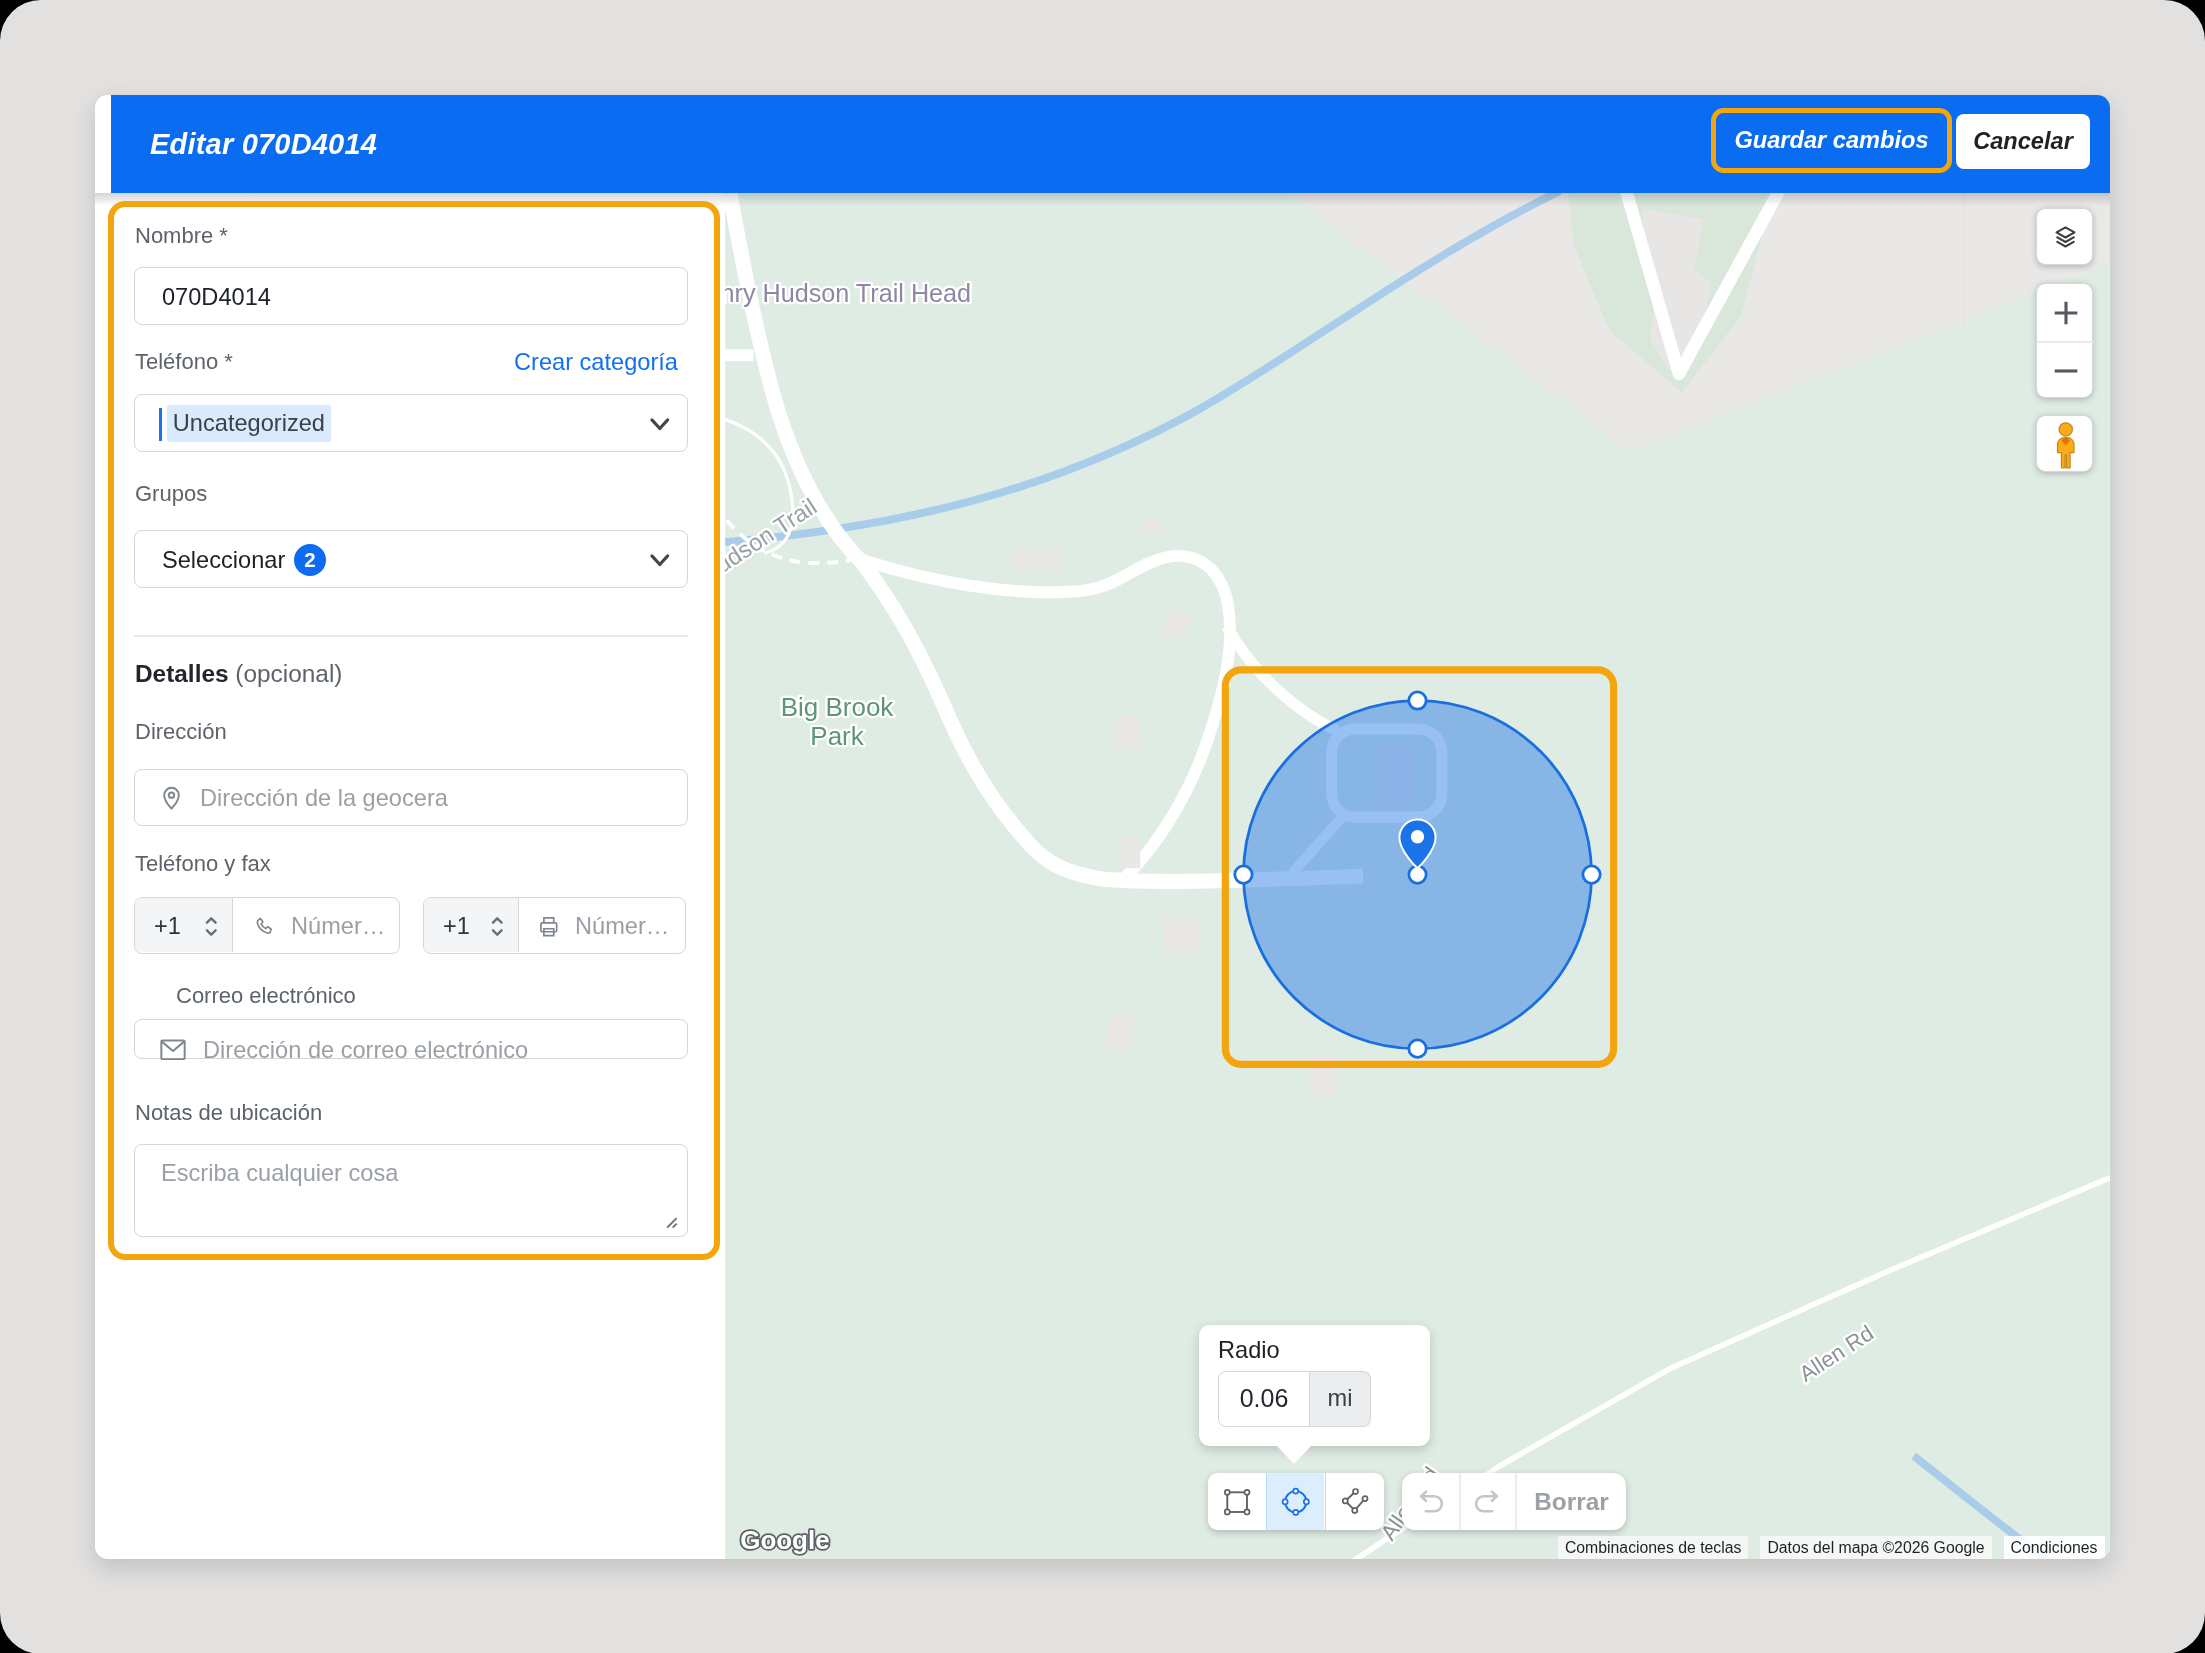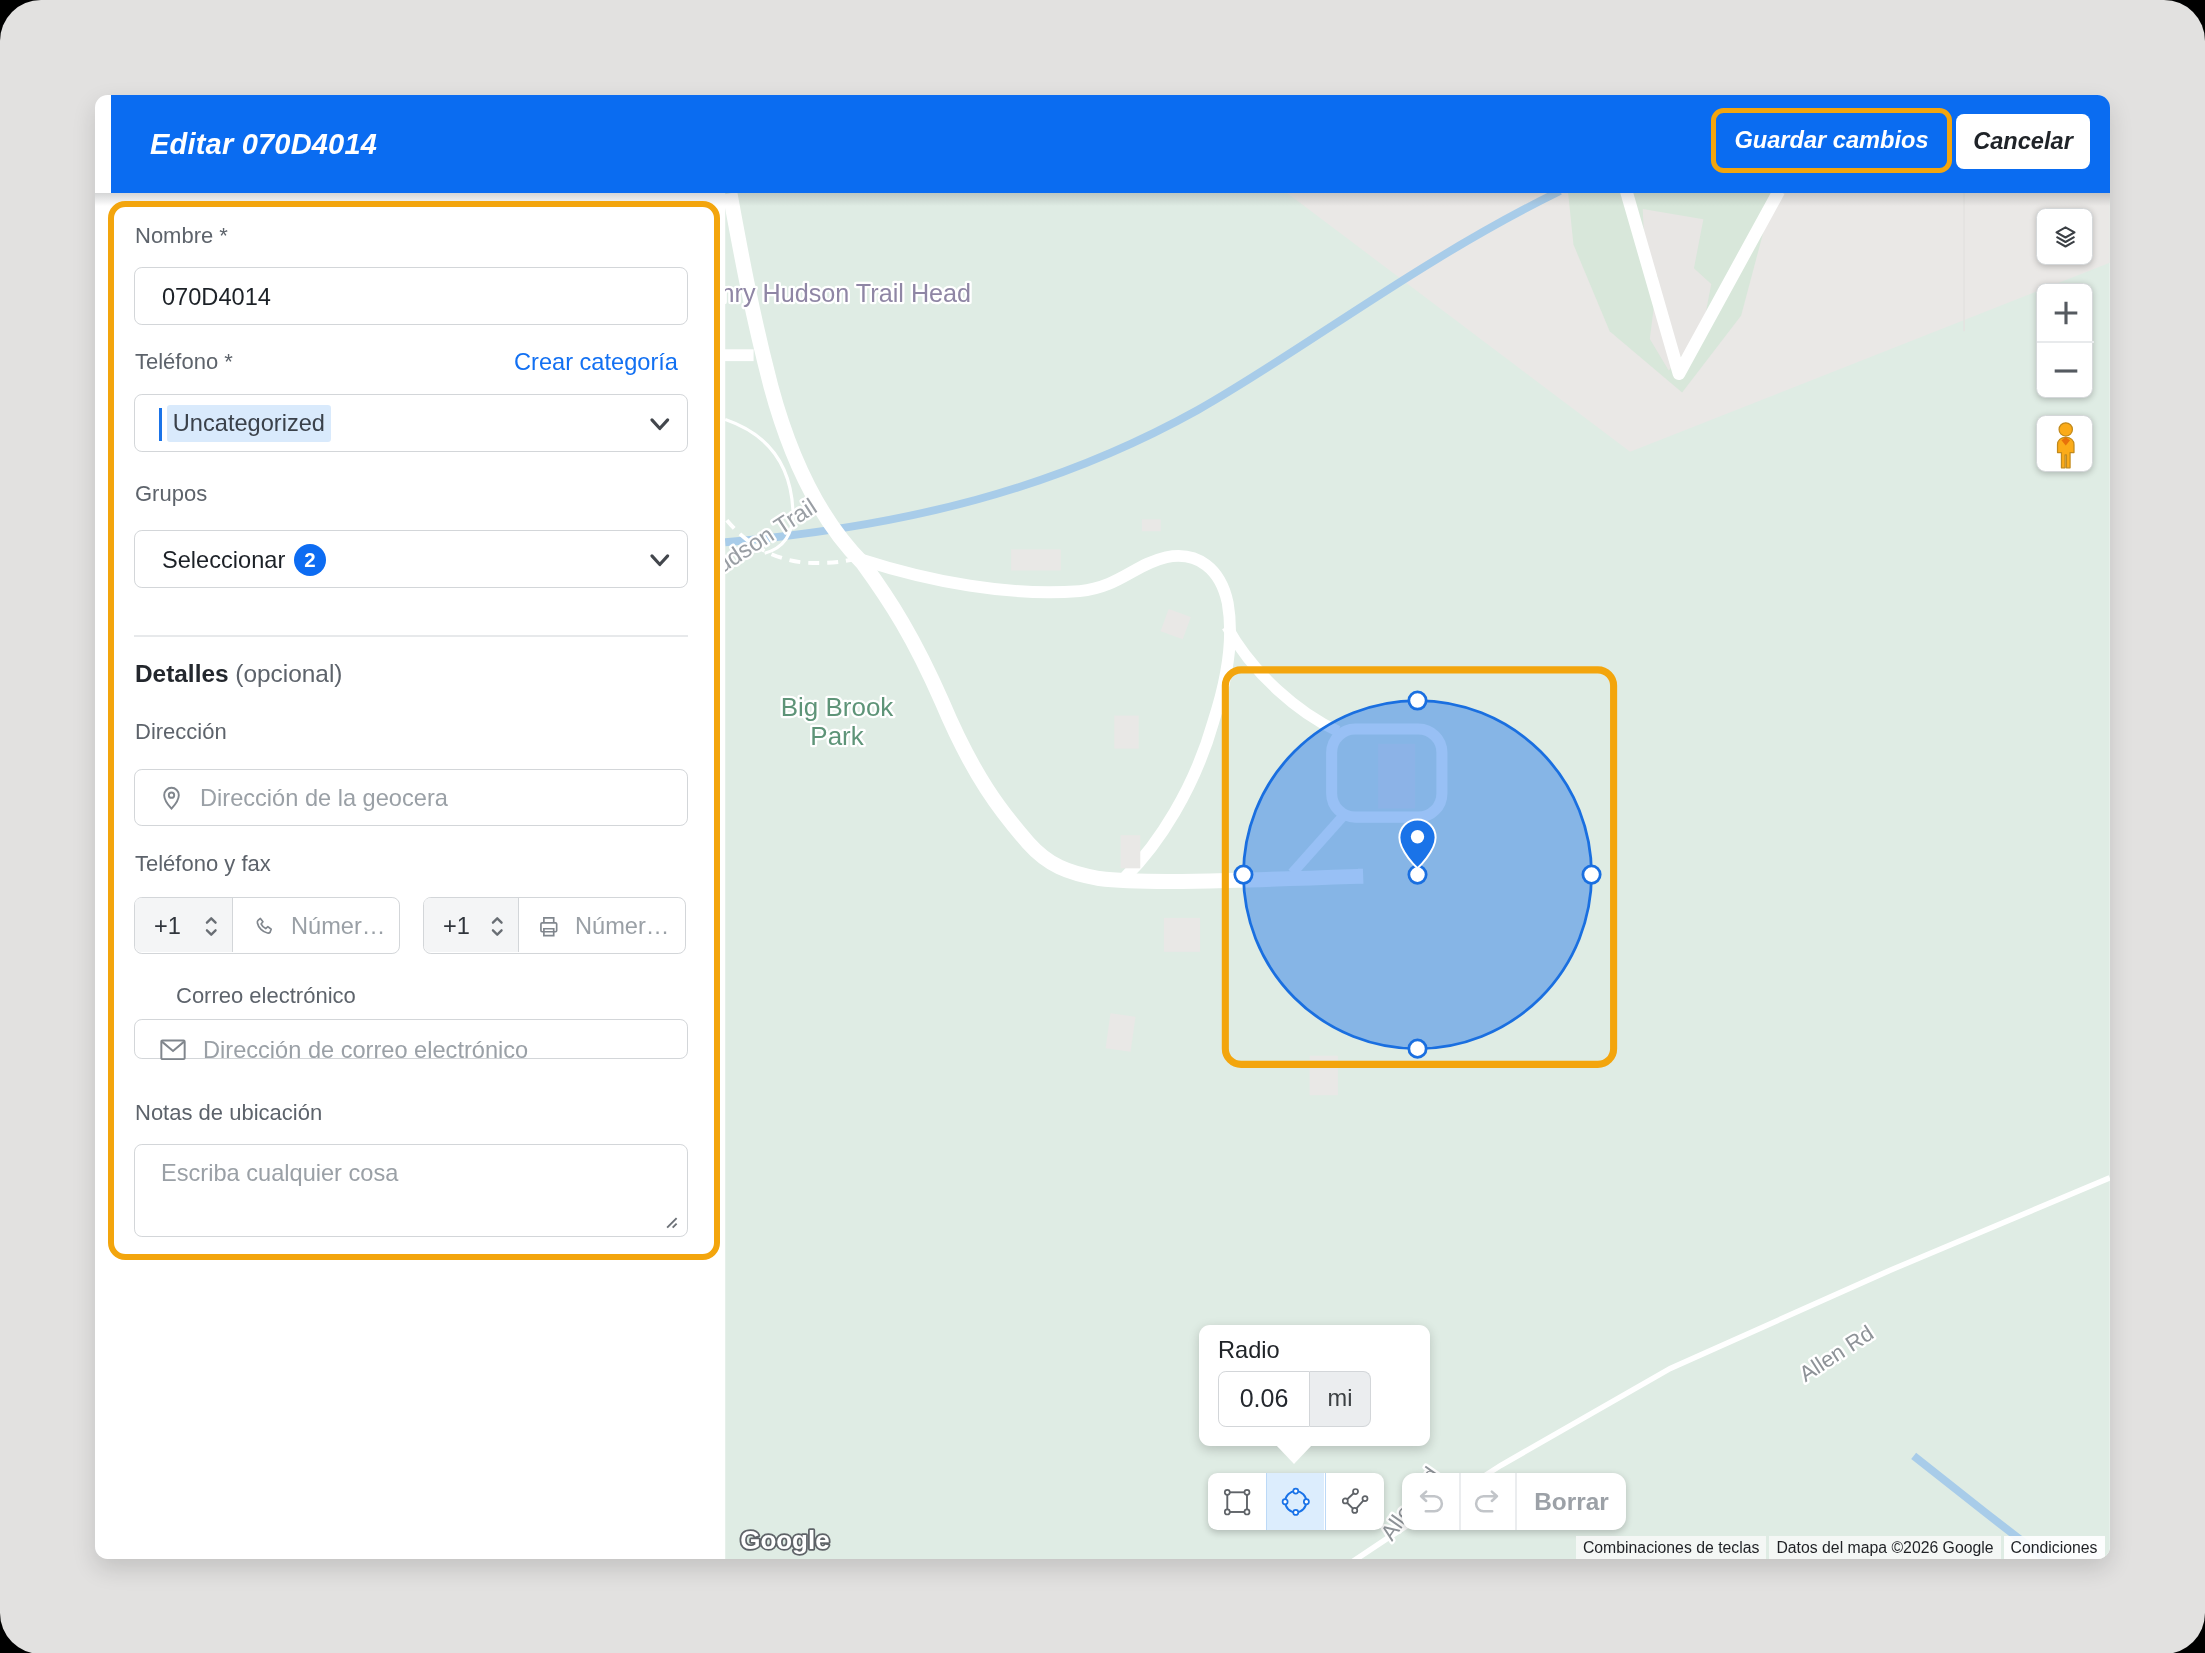--- a/index.html
+++ b/index.html
@@ -154,21 +154,21 @@
         <div style="position:absolute; left:113px; top:0; width:1.6px; height:57px; background:#ebedef;"></div>
         <svg style="position:absolute; left:11.8px; top:13.4px;" width="33" height="30" viewBox="0 0 42 38">
             <path d="M9 13 L15.5 7 M9 13 L15.5 19 M9 13 H26 A9.5 9.5 0 0 1 26 32 H15" fill="none" stroke="#c2c5c9" stroke-width="3.2" stroke-linejoin="round" stroke-linecap="round"></path>
           </svg>
         <svg style="position:absolute; left:69px; top:13.4px;" width="33" height="30" viewBox="0 0 42 38">
             <path d="M33 13 L26.5 7 M33 13 L26.5 19 M33 13 H16 A9.5 9.5 0 0 0 16 32 H27" fill="none" stroke="#c2c5c9" stroke-width="3.2" stroke-linejoin="round" stroke-linecap="round"></path>
           </svg>
         <div style="position:absolute; left:115px; top:0; width:109px; height:57px; color:#9ca1a7; font-size:24.4px; font-weight:bold; text-align:center; line-height:57px;">Borrar</div>
       </div>
 
-      <div style="position:absolute; right:5.5px; top:1345px; height:23px; display:flex; gap:3px; font-size:15.8px; color:#1f2125; white-space:nowrap;">
+      <div style="position:absolute; right:5.5px; top:1345px; height:23px; display:flex; gap:12px; font-size:15.8px; color:#1f2125; white-space:nowrap;">
         <div style="background:rgba(249,249,249,0.82); padding:0 7px; line-height:23px;">Combinaciones de teclas</div>
         <div style="background:rgba(249,249,249,0.82); padding:0 7px; line-height:23px;">Datos del mapa ©2026 Google</div>
         <div style="background:rgba(255,255,255,0.9); padding:0 7px; line-height:23px;">Condiciones</div>
       </div>
     </div>
     <div class="header">
       <div class="title">Editar 070D4014</div>
       <div class="ringbtn">Guardar cambios</div>
       <div class="cancelbtn">Cancelar</div>
     </div>

